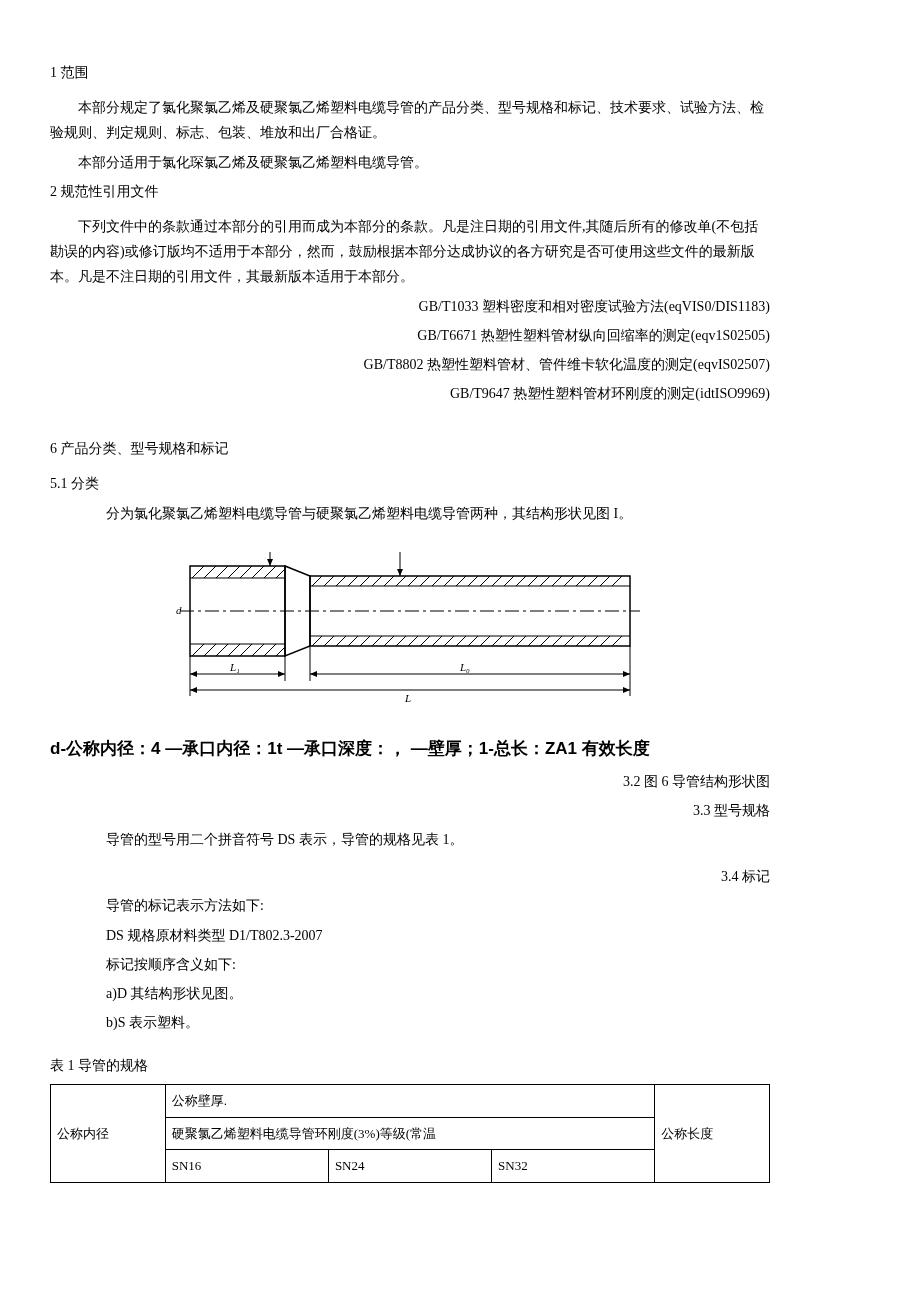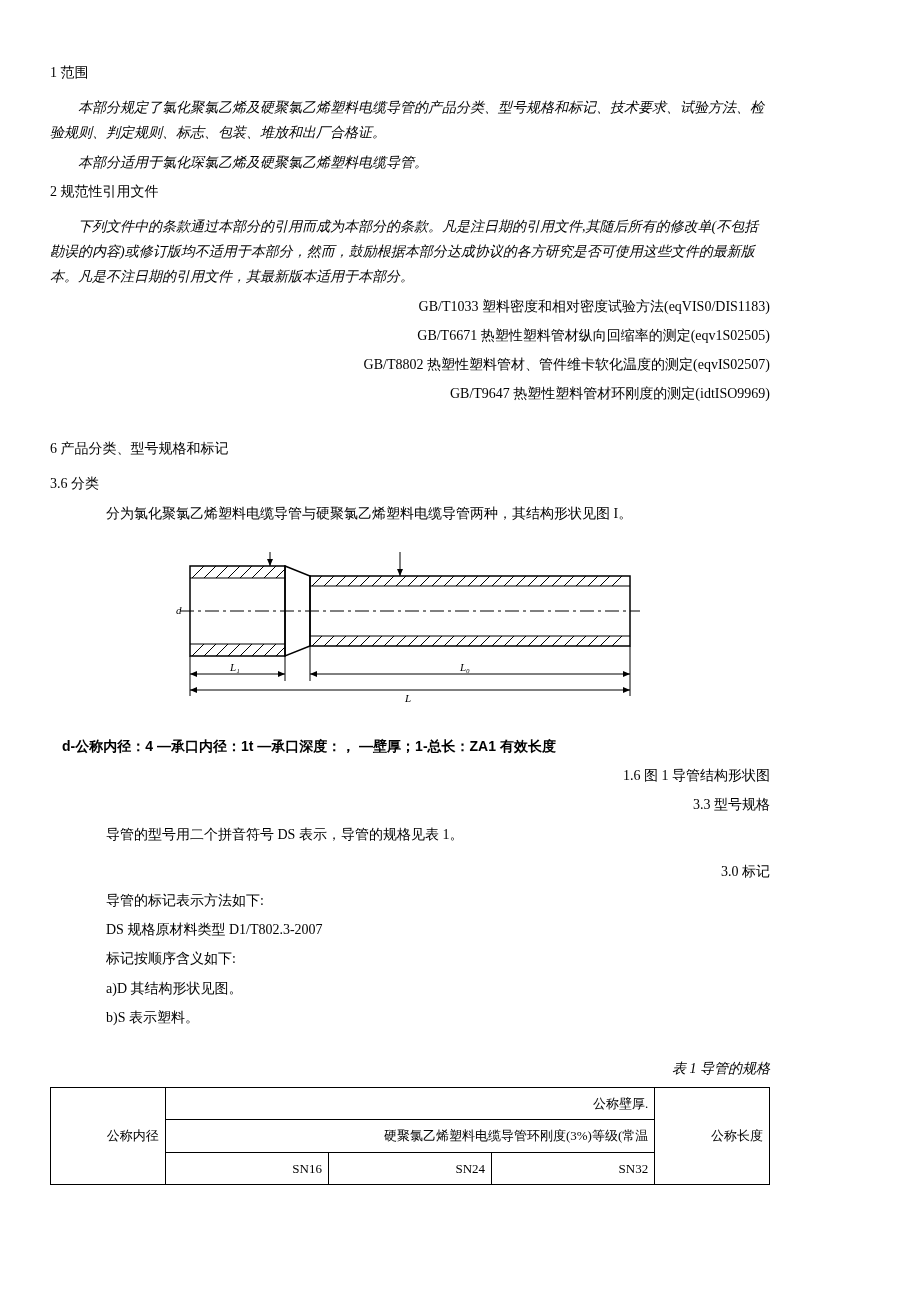--- a/index.html
+++ b/index.html
@@ -12,75 +12,73 @@
     padding: 60px 50px;
     width: 820px;
     box-sizing: border-box;
   }
   .section-heading {
     margin-bottom: 10px;
   }
   .para {
     text-indent: 2em;
     margin: 4px 0;
-    font-style: italic;
   }
   .para-noindent {
     margin: 4px 0;
   }
   .indent1 { margin-left: 2em; text-align: right; }
   .indent2 { margin-left: 4em; }
   .figure-wrap {
     text-align: center;
     margin: 20px auto;
   }
   .figure {
     display: inline-block;
   }
   .caption-line {
     font-family: "SimHei", "黑体", sans-serif;
-    font-size: 14px;
-    margin: 4px 12px;
+    font-size: 17px;
+    margin: 4px 0;
   }
   .caption-line .b { font-weight: bold; }
   table.spec {
     border-collapse: collapse;
     width: 100%;
     margin-top: 6px;
     font-size: 13px;
   }
   table.spec td, table.spec th {
     border: 1px solid #000;
     padding: 4px 6px;
-    text-align: right;
+    text-align: left;
     font-weight: normal;
   }
   .table-title {
-    text-align: right;
-    margin-top: 26px;
-    font-style: italic;
+    text-align: left;
+    margin-top: 18px;
   }
 </style>
 </head>
 <body>
 
 <div class="section-heading">1 范围</div>
 <div class="para">本部分规定了氯化聚氯乙烯及硬聚氯乙烯塑料电缆导管的产品分类、型号规格和标记、技术要求、试验方法、检验规则、判定规则、标志、包装、堆放和出厂合格证。</div>
 <div class="para">本部分适用于氯化琛氯乙烯及硬聚氯乙烯塑料电缆导管。</div>
 
 <div class="section-heading">2 规范性引用文件</div>
 <div class="para">下列文件中的条款通过本部分的引用而成为本部分的条款。凡是注日期的引用文件,其随后所有的修改单(不包括勘误的内容)或修订版均不适用于本部分，然而，鼓励根据本部分达成协议的各方研究是否可使用这些文件的最新版本。凡是不注日期的引用文件，其最新版本适用于本部分。</div>
 <div class="para-noindent indent1">GB/T1033    塑料密度和相对密度试验方法(eqVIS0/DIS1183)</div>
 <div class="para-noindent indent1">GB/T6671 热塑性塑料管材纵向回缩率的测定(eqv1S02505)</div>
 <div class="para-noindent indent1">GB/T8802 热塑性塑料管材、管件维卡软化温度的测定(eqvIS02507)</div>
 <div class="para-noindent indent1">GB/T9647 热塑性塑料管材环刚度的测定(idtISO9969)</div>
 
 <div class="section-heading" style="margin-top:30px">6 产品分类、型号规格和标记</div>
 
-<div class="para-noindent">3.6  分类</div>
+<div class="para-noindent">5.1  分类</div>
 <div class="para-noindent indent2">分为氯化聚氯乙烯塑料电缆导管与硬聚氯乙烯塑料电缆导管两种，其结构形状见图 I。</div>
 
 <div class="figure-wrap">
   <svg class="figure" width="480" height="160" viewBox="0 0 480 160">
 
     <rect x="20" y="20" width="95" height="90" fill="none" stroke="#000" stroke-width="1.5"></rect>
 
     <polygon points="115,20 140,30 140,100 115,110" fill="none" stroke="#000" stroke-width="1.5"></polygon>
 
     <rect x="140" y="30" width="320" height="70" fill="none" stroke="#000" stroke-width="1.5"></rect>
@@ -199,25 +197,25 @@
     <text x="235" y="156" font-size="11" font-style="italic">L</text>
 
     <text x="6" y="68" font-size="11" font-style="italic">d</text>
   </svg>
 </div>
 
 <div class="caption-line">
   <span class="b">d-公称内径：4 —承口内径：1t —承口深度：， —壁厚；1-总长：ZA1 有效长度</span>
 </div>
 
-<div class="para-noindent indent1">1.6  图 1 导管结构形状图</div>
+<div class="para-noindent indent1">3.2  图 6 导管结构形状图</div>
 <div class="para-noindent indent1">3.3  型号规格</div>
 <div class="para-noindent indent2">导管的型号用二个拼音符号 DS 表示，导管的规格见表 1。</div>
 
-<div class="para-noindent indent1" style="margin-top:12px">3.0  标记</div>
+<div class="para-noindent indent1" style="margin-top:12px">3.4  标记</div>
 <div class="para-noindent indent2">导管的标记表示方法如下:</div>
 <div class="para-noindent indent2">DS 规格原材料类型 D1/T802.3-2007</div>
 <div class="para-noindent indent2">标记按顺序含义如下:</div>
 <div class="para-noindent indent2">a)D 其结构形状见图。</div>
 <div class="para-noindent indent2">b)S 表示塑料。</div>
 
 <div class="table-title">表 1 导管的规格</div>
 <table class="spec">
   <tbody>
       <tr>

